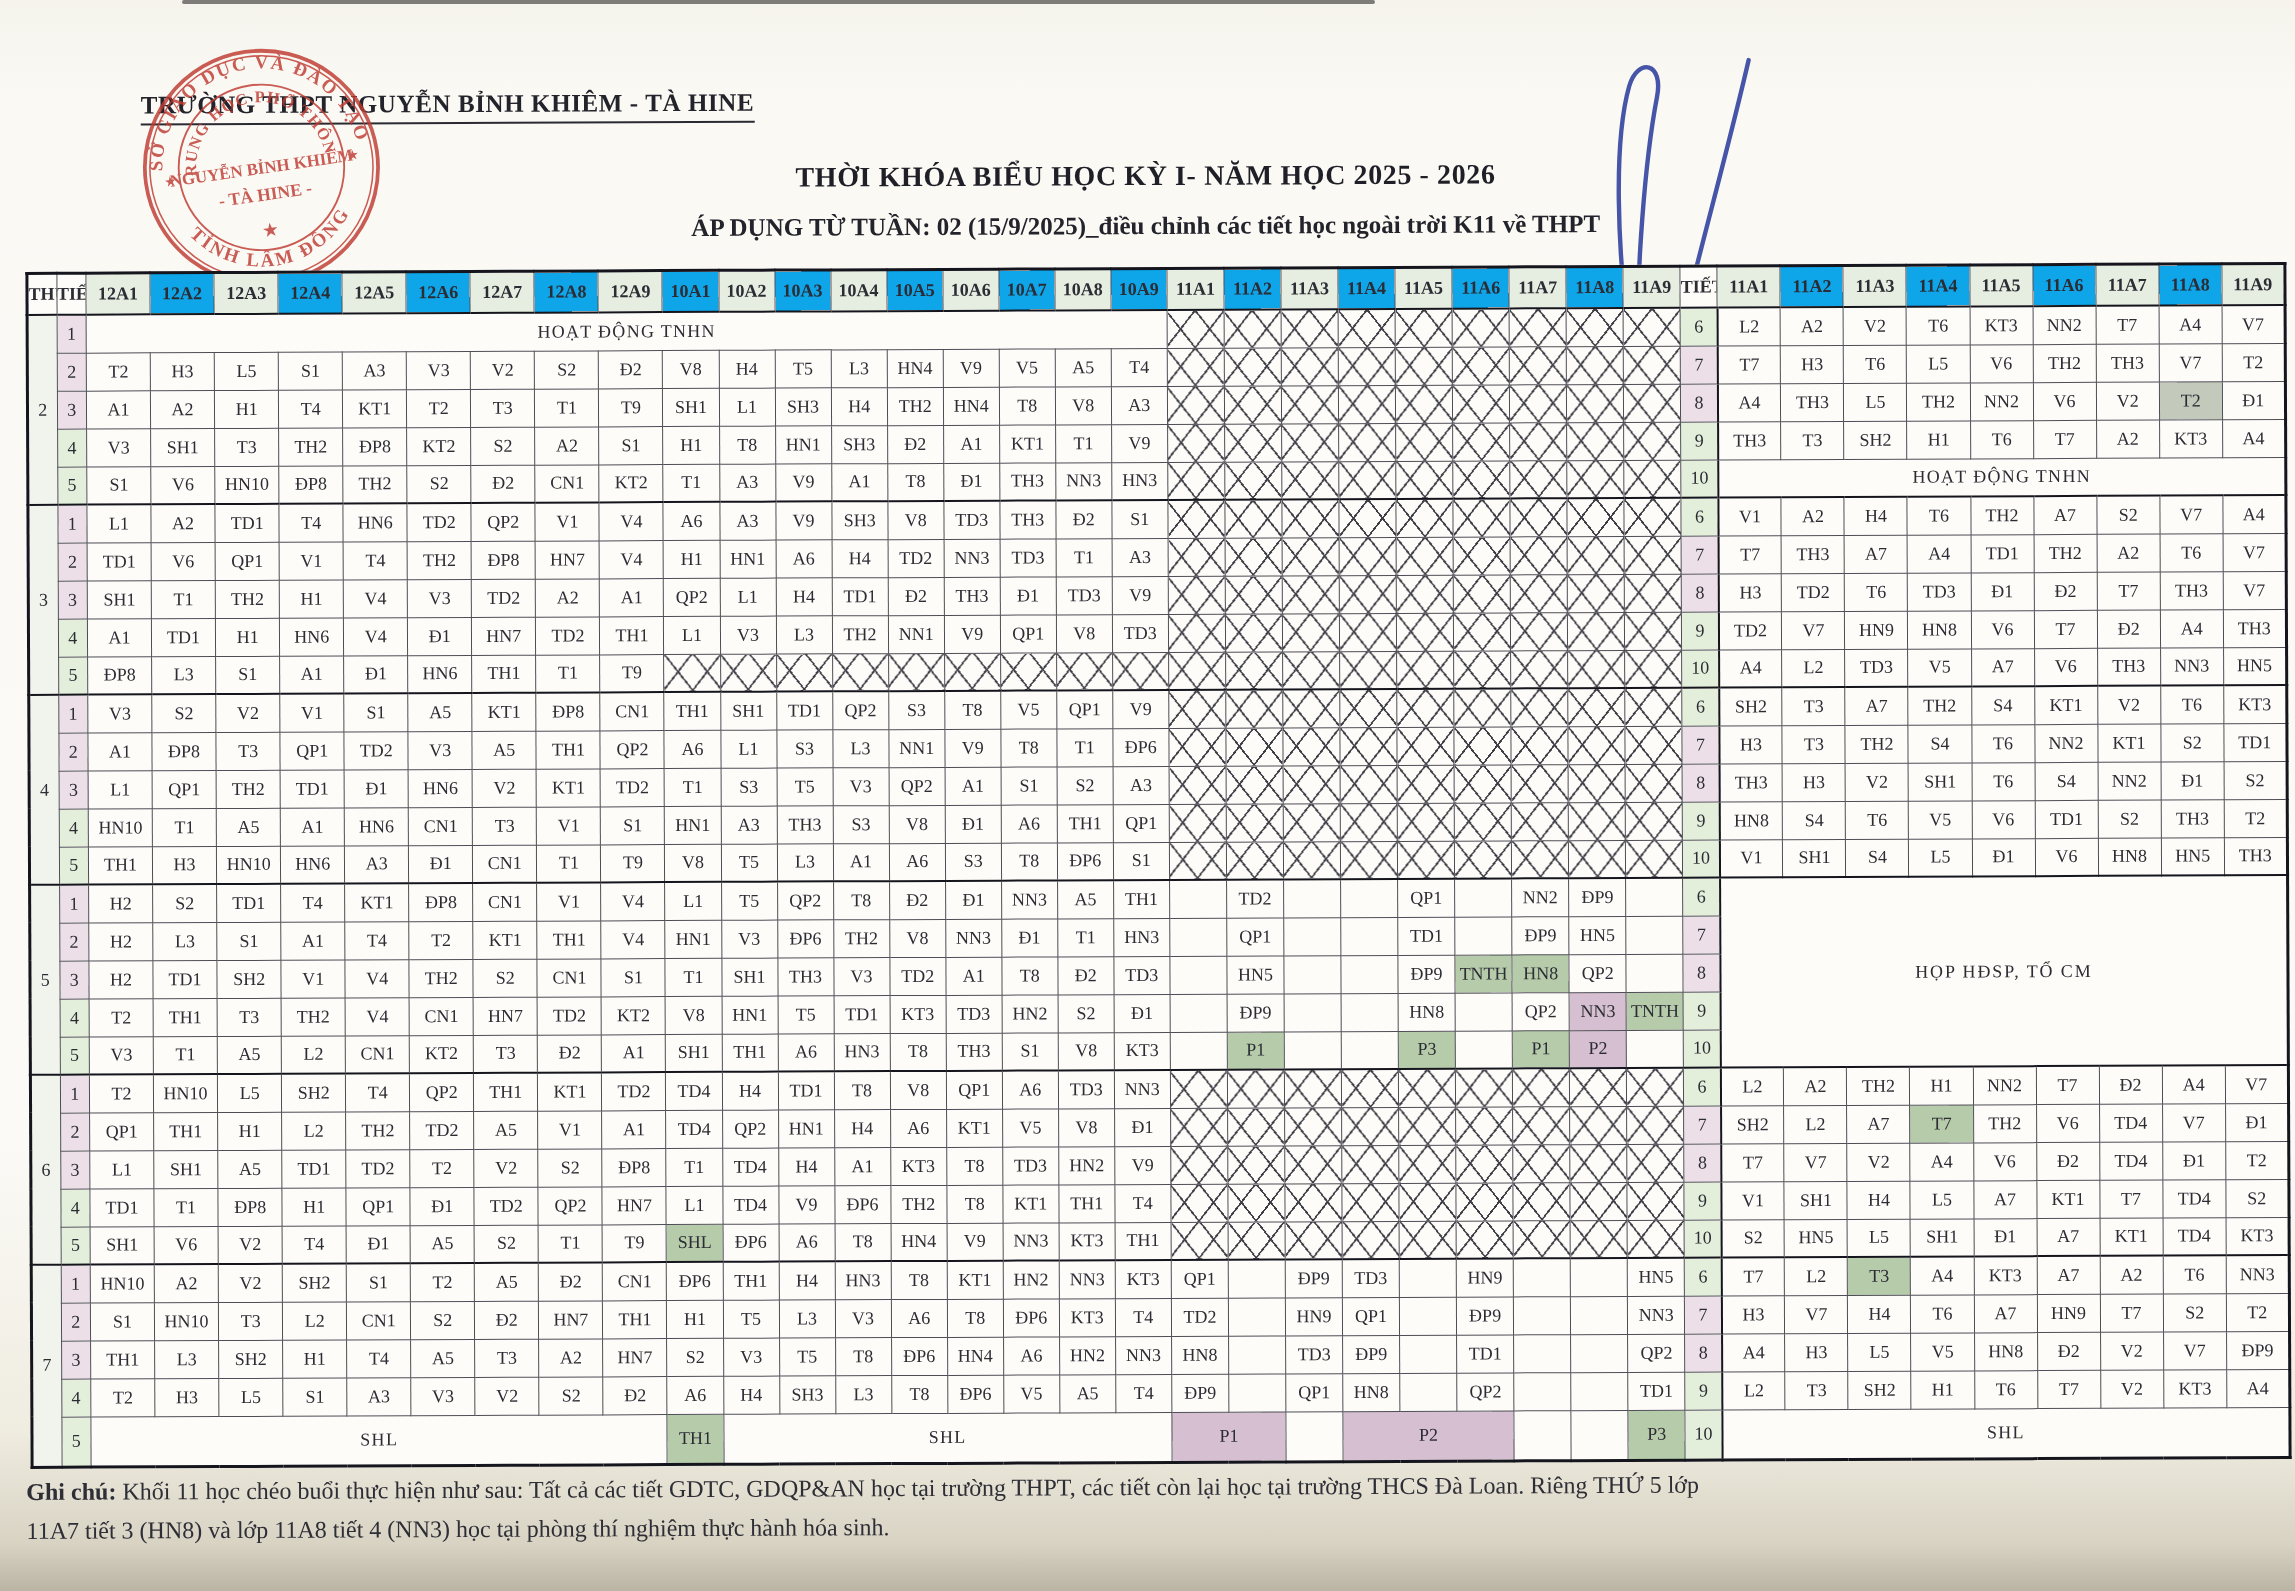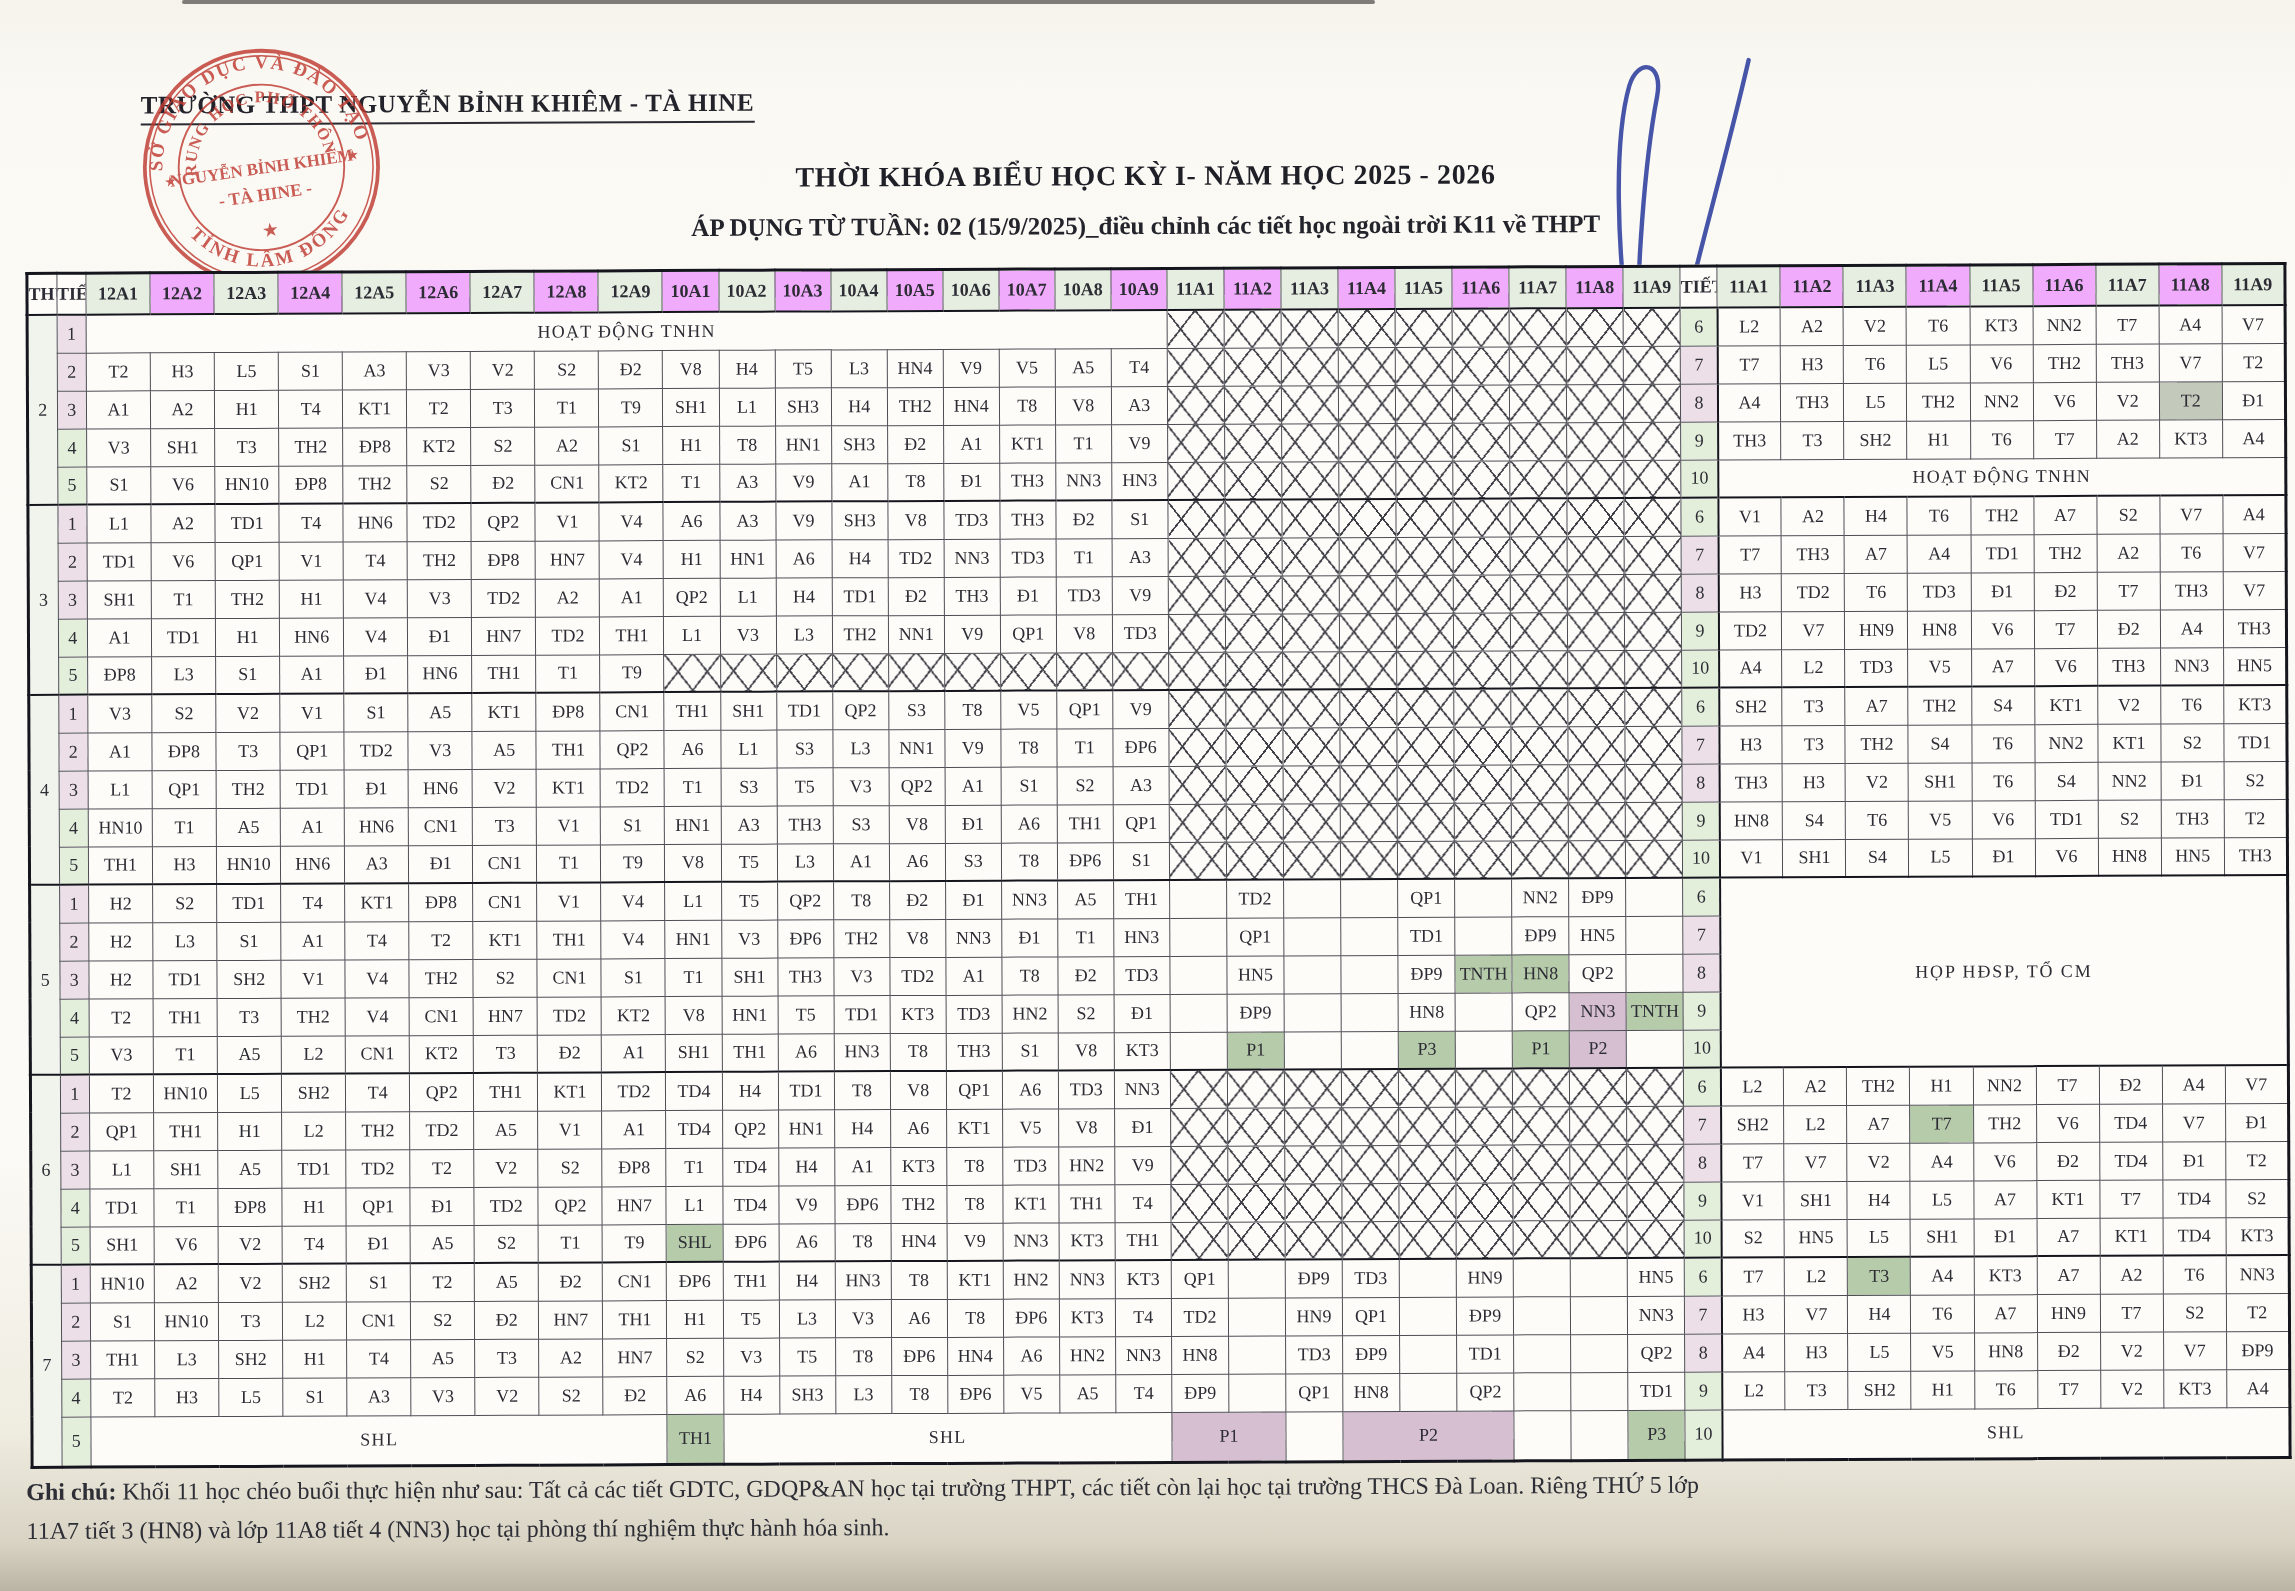--- a/index.html
+++ b/index.html
@@ -30,21 +30,21 @@
   tr.dayfirst td,tr.dayfirst th{border-top:2.5px solid #15151d;}
   tr.hdr th{border-bottom:2.5px solid #15151d;height:39px;}
   td.thickL,th.thickL{border-left:2.5px solid #15151d;}
   td.daycell{font-size:29px;font-weight:bold;background:#f0f4ed;}
   td.pcell{font-size:19.5px;font-weight:bold;}
   td.merged{font-weight:bold;letter-spacing:1.3px;}
   td.big{font-size:36px;font-weight:500;letter-spacing:1.9px;color:#33333b;}
   .tint-g{background:#e3eedb;}
   .tint-p{background:#ecdfe8;}
   .hdr-g{background:#e6eee1;margin-top:20px;}
-  .hdr-p{background:#f0abfc;}
+  .hdr-p{background:#0ea5e9;}
   td.hlg{background:#b6cbaa;}
   td.hlp{background:#d5bfd0;}
   td.hgg{background:#c4cabb;}
   td.xc{background-image:
       repeating-linear-gradient(52deg,transparent 0 21.3px,#3c3c44 21.3px 23px),
       repeating-linear-gradient(-52deg,transparent 0 21.3px,#3c3c44 21.3px 23px);}
 
   
   .legend{position:absolute;left:22.6px;top:1468px;width:2253px;color:#2e2e36;font-size:24px;line-height:39px;}
   .legend b{font-weight:bold;}

